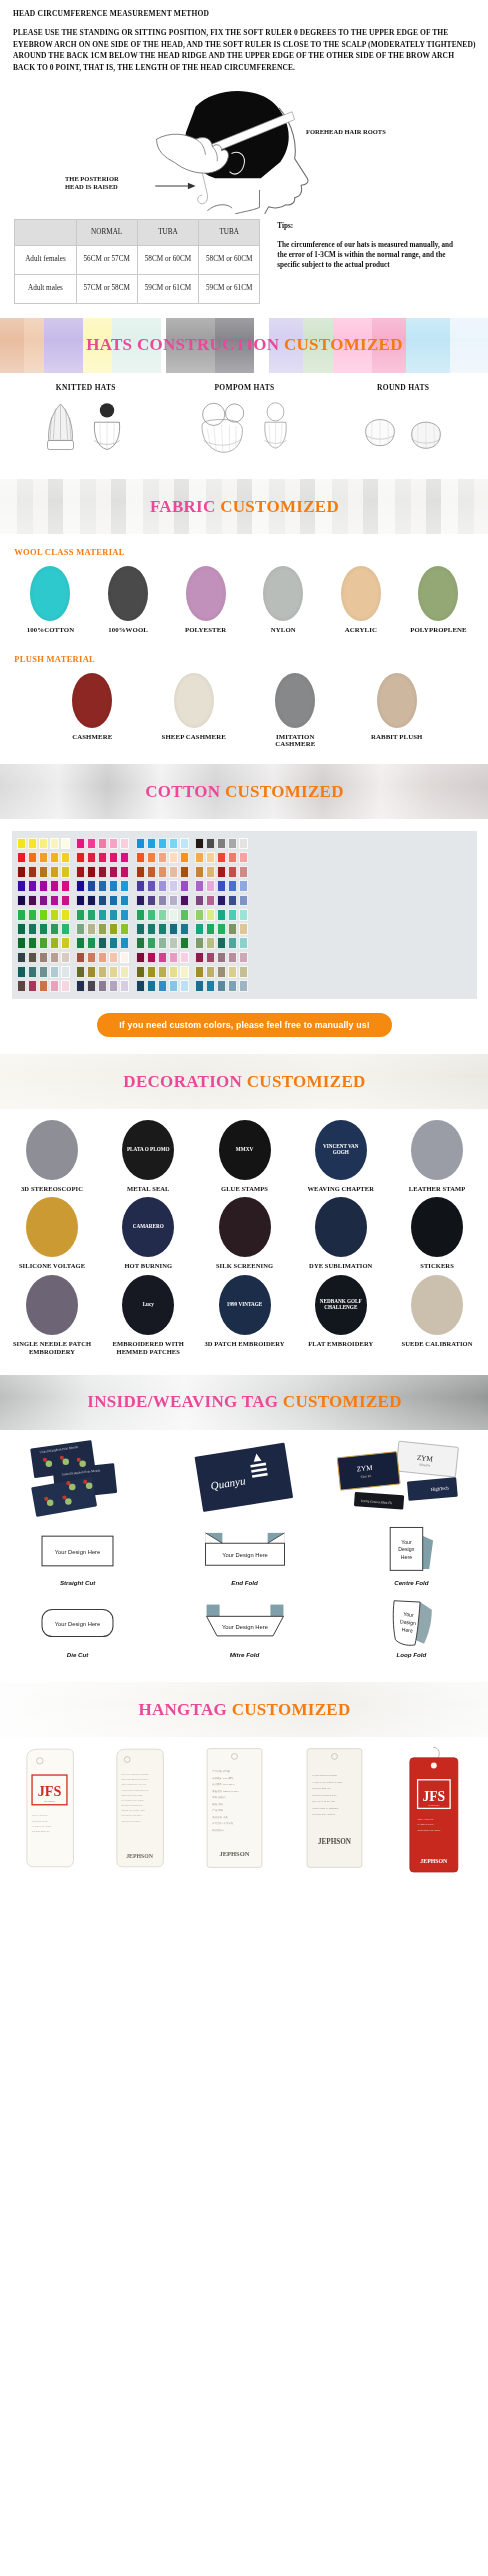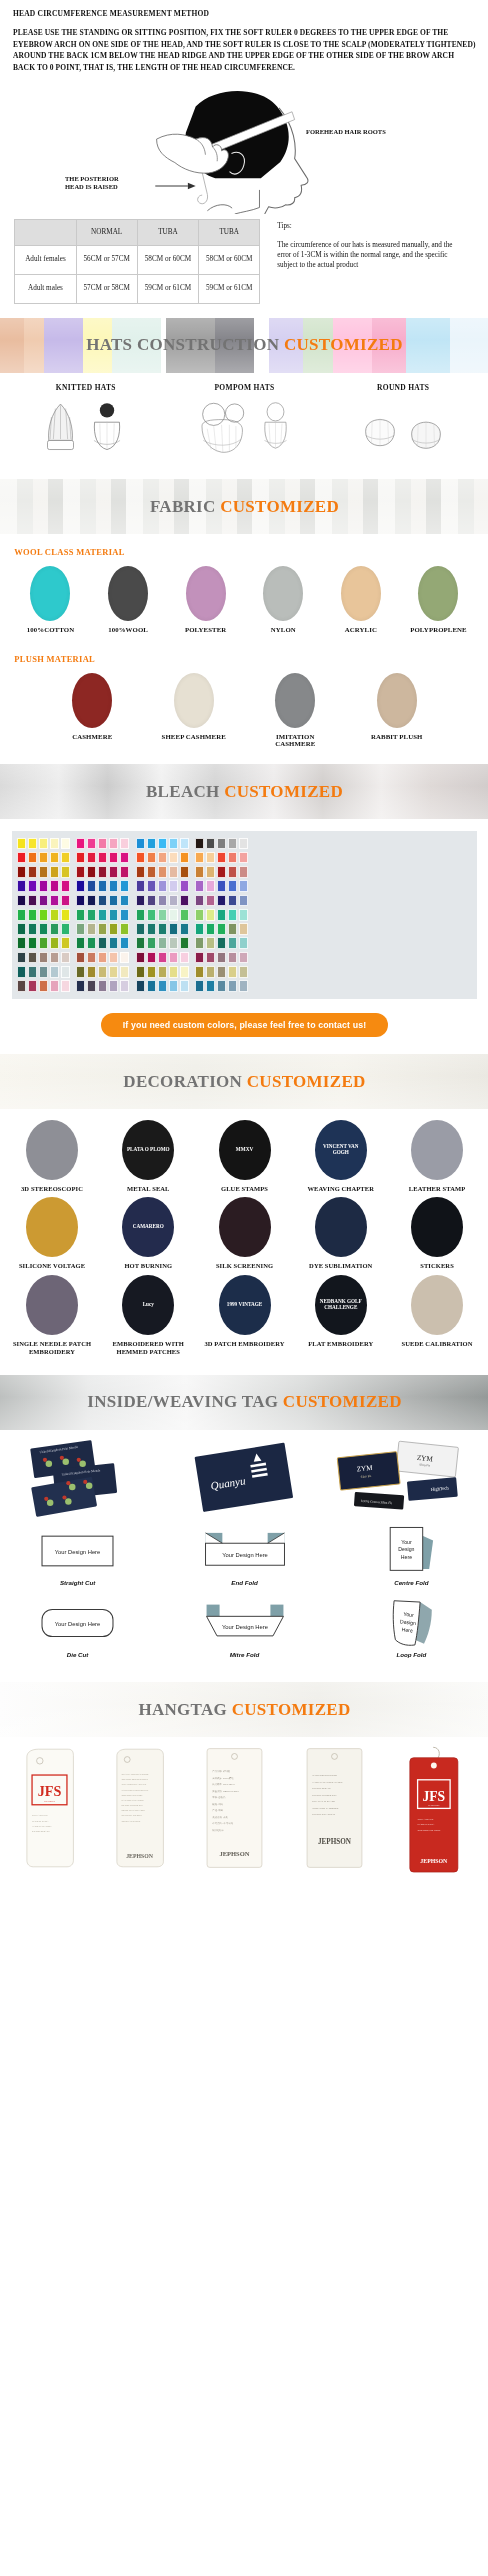--- a/index.html
+++ b/index.html
@@ -36,35 +36,35 @@
   
   .sizewrap { display:flex; padding:5.2px 13px 14.3px 14.3px; gap:17px; }
   table.sizes { border-collapse:collapse; width:246px; }
   table.sizes th, table.sizes td {
     border:0.7px solid #c9c9c9; text-align:center; vertical-align:middle;
     font-size:7.2px; padding:4.6px 2.6px; font-family:"Liberation Serif", serif;
     line-height:1.3; color:#222; width:25%;
   }
   table.sizes thead th { background:#dedede; font-weight:normal; height:26px;}
   table.sizes tbody td { height:29px; }
-  .tips { width:176px; font-size:7.2px; font-weight:normal; line-height:1.45; padding-top:2.6px;}
+  .tips { width:176px; font-size:7.2px; font-weight:bold; line-height:1.45; padding-top:2.6px;}
   .tips .tips-head { margin-bottom:7.8px; }
 
   
   .banner {
     position:relative; height:55px; overflow:hidden;
     display:flex; align-items:center; justify-content:center;
   }
   .banner .bg { position:absolute; inset:0; }
   .banner .title {
     position:relative; z-index:2; font-size:17px; font-weight:bold;
     letter-spacing:0.3px; white-space:nowrap;
     font-family:"Liberation Serif", serif;
   }
-  .banner .title .navy { color:#737373; }
+  .banner .title .navy { color:#ec4899; }
   .banner .title .orange { color:#f47b10; }
 
   
   .bg-knit {
     background:
       linear-gradient(90deg,
         #e8b99a 0 5%, #efc8ab 5% 9%, #c3b6e8 9% 17%,
         #fdf7b5 17% 23%, #dff0ea 23% 33%, #ffffff 33% 34%,
         #9a9a9a 34% 44%, #7e7e84 44% 52%, #ffffff 52% 55%,
         #d3cdf0 55% 62%, #cfe2c8 62% 68%, #ffc0dd 68% 76%,
@@ -378,21 +378,21 @@
         <div class="oval" style="background:#cdb79e"></div>
         <div class="nm">RABBIT PLUSH</div>
       </div>
     </div>
   </div>
 
   <div class="banner" style="margin-top:17px">
     <div class="bg bg-color"></div>
     <div class="bannerfade"></div>
     <div class="title">
-      <span class="navy">BLEACH</span>
+      <span class="navy">COTTON</span>
       <span class="orange">CUSTOMIZED</span>
     </div>
   </div>
 
   <div class="colorgrid-wrap">
     <div class="colorgrid" id="color-grid">
         <div class="cg-block">
           <div class="cg-row">
             <div class="cg-cell" style="background: rgb(245, 227, 28);"></div>
             <div class="cg-cell" style="background: rgb(247, 229, 44);"></div>
@@ -705,21 +705,21 @@
             <div class="cg-cell" style="background: rgb(31, 127, 163);"></div>
             <div class="cg-cell" style="background: rgb(91, 138, 160);"></div>
             <div class="cg-cell" style="background: rgb(128, 160, 180);"></div>
             <div class="cg-cell" style="background: rgb(159, 179, 193);"></div>
           </div>
         </div>
       </div>
   </div>
 
   <div class="contact-btn-wrap">
-    <button class="contact-btn">If you need custom colors, please feel free to contact us!</button>
+    <button class="contact-btn">If you need custom colors, please feel free to manually us!</button>
   </div>
 
   <div class="banner">
     <div class="bg bg-deco"></div>
     <div class="bannerfade"></div>
     <div class="title">
       <span class="navy">DECORATION</span>
       <span class="orange">CUSTOMIZED</span>
     </div>
   </div>

